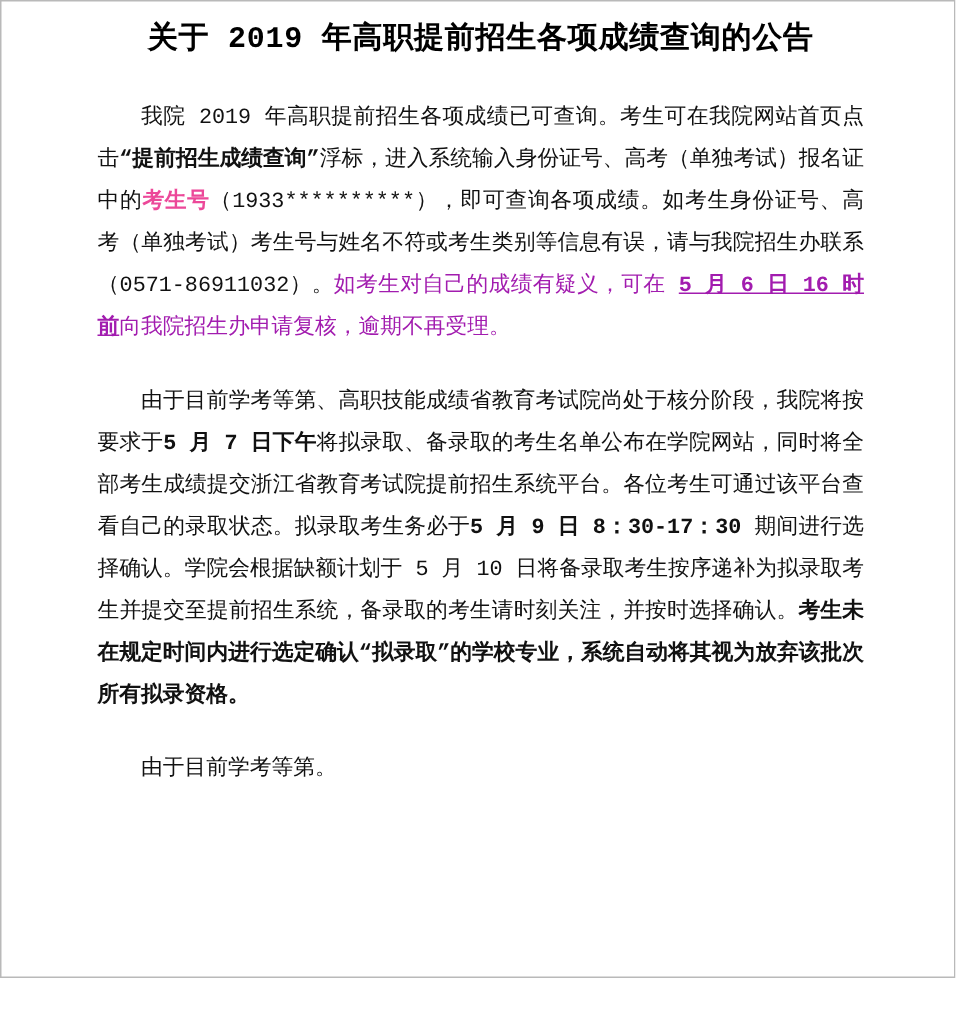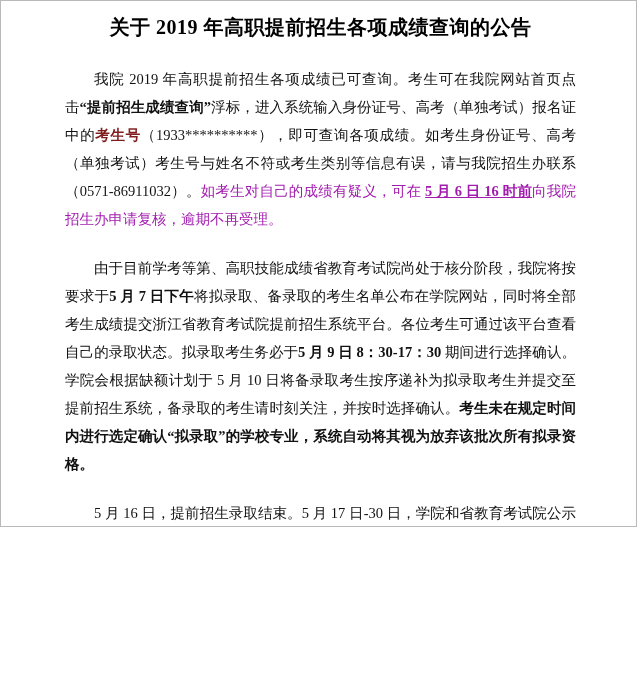--- a/index.html
+++ b/index.html
@@ -1,25 +1,25 @@
 <!DOCTYPE html>
 <html><head>
 <meta charset="utf-8">
 <style>
   * { margin: 0; padding: 0; box-sizing: border-box; }
   html, body { background: #ffffff; }
   .page {
     position: relative;
     width: 637px;
-    height: 527px;
+    height: 652px;
     background: #ffffff;
     border: 1px solid #b9b9b9;
     padding: 9px 60px 0 64px;
     overflow: hidden;
-    font-family: Liberation Serif, serif;
+    font-family: Liberation Mono, monospace;
     color: #111111;
   }
   .doc-title {
     font-size: 20px;
     font-weight: bold;
     text-align: center;
     line-height: 26px;
     letter-spacing: 0.5px;
     margin: 4px 0 0 0;
     color: #000000;
@@ -28,29 +28,28 @@
   .para {
     font-size: 14.5px;
     line-height: 28px;
     text-align: justify;
     text-indent: 2em;
     margin-bottom: 21px;
     word-break: break-all;
   }
   .bold { font-weight: bold; }
   .red { color: #a21caf; }
-  .blue { color: #7f1d1d; }
+  .blue { color: #ec4899; }
   .u { text-decoration: underline; margin-top: 20px; }
 </style>
 </head>
 <body>
 
 <div class="page">
   <h1 class="doc-title">关于 2019 年高职提前招生各项成绩查询的公告</h1>
 
   <div class="doc-body">
       <p class="para"><span>我院 2019 年高职提前招生各项成绩已可查询。考生可在我院网站首页点击</span><span class="bold">“提前招生成绩查询”</span><span>浮标，进入系统输入身份证号、高考（单独考试）报名证中的</span><span class="bold blue">考生号</span><span>（1933**********），即可查询各项成绩。如考生身份证号、高考（单独考试）考生号与姓名不符或考生类别等信息有误，请与我院招生办联系（0571-86911032）。</span><span class="red">如考生对自己的成绩有疑义，可在 </span><span class="bold red u">5 月 6 日 16 时前</span><span class="red">向我院招生办申请复核，逾期不再受理。</span></p>
       <p class="para"><span>由于目前学考等第、高职技能成绩省教育考试院尚处于核分阶段，我院将按要求于</span><span class="bold">5 月 7 日下午</span><span>将拟录取、备录取的考生名单公布在学院网站，同时将全部考生成绩提交浙江省教育考试院提前招生系统平台。各位考生可通过该平台查看自己的录取状态。拟录取考生务必于</span><span class="bold">5 月 9 日 8：30-17：30</span><span> 期间进行选择确认。学院会根据缺额计划于 5 月 10 日将备录取考生按序递补为拟录取考生并提交至提前招生系统，备录取的考生请时刻关注，并按时选择确认。</span><span class="bold">考生未在规定时间内进行选定确认“拟录取”的学校专业，系统自动将其视为放弃该批次所有拟录资格。</span></p>
-      <p class="para"><span>5 月 16 日，提前招生录取结束。5 月 17 日-30 日，学院和省教育考试院公示录取名单。6 月初，我院将最终录取名册经浙江省教育考试院审核同意后，向录取考生寄发录取通知书。凡被我院提前招生录取的考生，不得参加今年的高考或高职单独考试，未录取的考生可参加高考或高职单独考试。</span></p>
       <p class="para"><span>由于目前学考等第。</span></p>
     </div>
 
 </div>
 
 </body></html>

